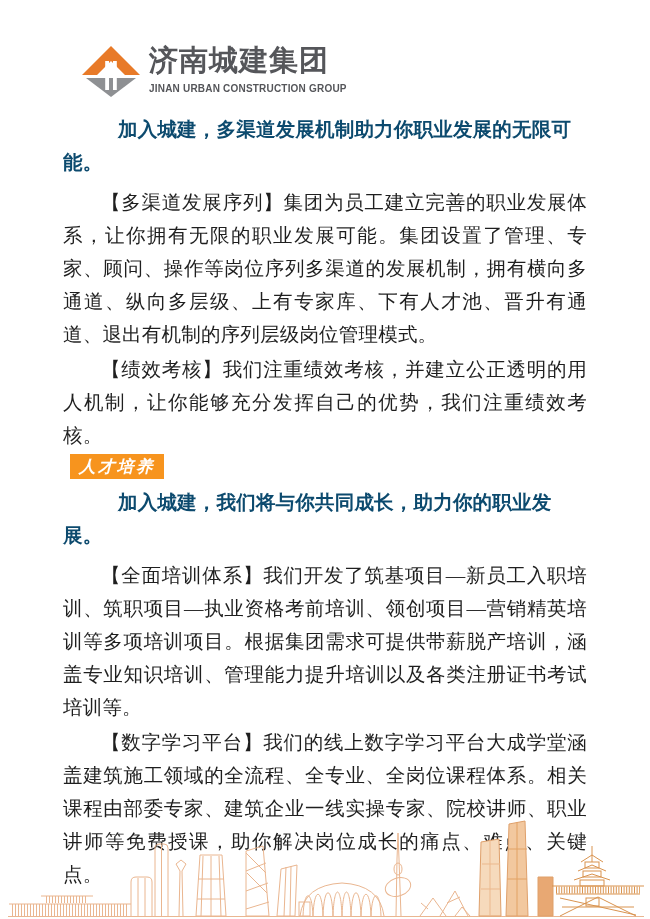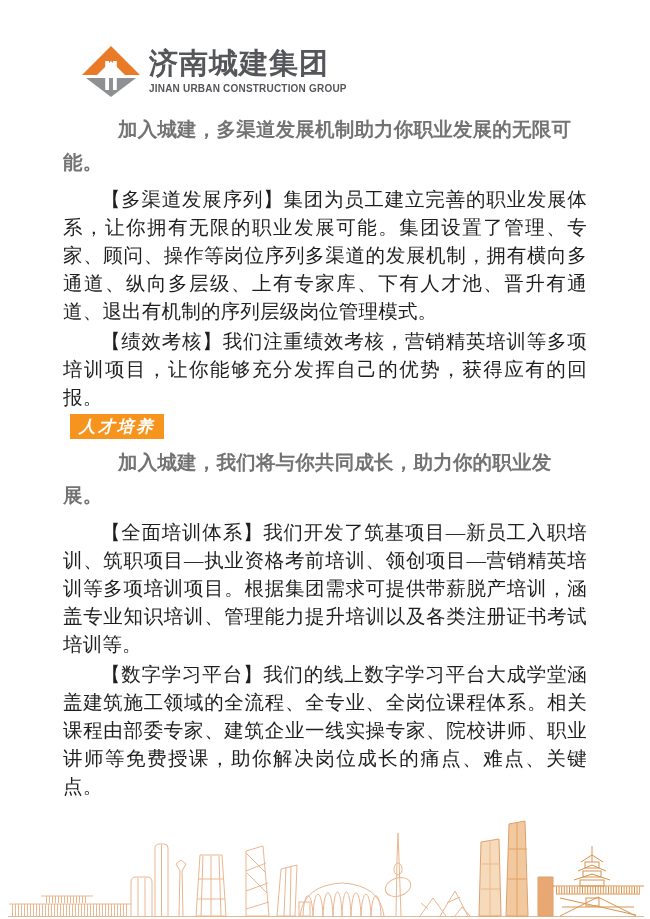--- a/index.html
+++ b/index.html
@@ -6,43 +6,43 @@
   .page{
     position:relative;width:650px;height:919px;background:#ffffff;
     margin:0 auto;overflow:hidden;
     font-family:"Liberation Serif","DejaVu Serif",serif;color:#1f1f1f;
   }
   
   .header{position:absolute;top:44px;left:80px;display:flex;align-items:center;}
   .logo-icon{width:62px;height:53px;flex:0 0 auto;}
   .logo-text{margin-left:7px;display:flex;flex-direction:column;justify-content:center;}
   .logo-zh{
-    font-family:Liberation Serif, serif;font-weight:bold;
+    font-family:Liberation Mono, monospace;font-weight:bold;
     font-size:29px;line-height:32px;color:#55565a;letter-spacing:1px;white-space:nowrap;
   }
   .logo-en{
     font-family:"Liberation Sans","DejaVu Sans",sans-serif;font-weight:bold;
     font-size:10px;line-height:12px;color:#55565a;letter-spacing:0.2px;white-space:nowrap;margin-top:4px;
   }
   
   .content{position:absolute;top:113px;left:63px;width:524px;}
   .tag-row{margin:0 0 7px 7px;}
   .tag-row.gap-top{}
   .tag{
     display:inline-block;background:#F7941E;color:#ffffff;
     font-family:"Liberation Sans","DejaVu Sans",sans-serif;
     font-weight:bold;font-style:italic;font-size:16.5px;line-height:18px;
     padding:3px 9px 4px;letter-spacing:2.5px;
   }
   .headline{
     margin:0 0 7px;font-weight:bold;font-size:19.5px;line-height:33px;
-    text-indent:55px;letter-spacing:0.2px;color:#737373;
+    text-indent:55px;letter-spacing:0.2px;color:#0c4a6e;
   }
   .para{
-    margin:0 0 2px;font-size:19.5px;line-height:28px;text-align:justify;
+    margin:0 0 2px;font-size:19.5px;line-height:33px;text-align:justify;
     text-indent:38px;letter-spacing:0.2px;color:#1f1f1f;
   }
   
   .skyline{position:absolute;left:0;bottom:0;width:650px;height:100px;display:block;}
 </style>
 </head>
 <body>
 
 <div class="page">
 
@@ -60,21 +60,21 @@
     <div class="logo-text">
       <div class="logo-zh">济南城建集团</div>
       <div class="logo-en">JINAN URBAN CONSTRUCTION GROUP</div>
     </div>
   </div>
 
   <div class="content">
 
     <p class="headline">加入城建，多渠道发展机制助力你职业发展的无限可能。</p>
     <p class="para">【多渠道发展序列】集团为员工建立完善的职业发展体系，让你拥有无限的职业发展可能。集团设置了管理、专家、顾问、操作等岗位序列多渠道的发展机制，拥有横向多通道、纵向多层级、上有专家库、下有人才池、晋升有通道、退出有机制的序列层级岗位管理模式。</p>
-    <p class="para">【绩效考核】我们注重绩效考核，营销精英培训等多项培训项目，让你能够充分发挥自己的优势，获得应有的回报。</p>
+    <p class="para">【绩效考核】我们注重绩效考核，并建立公正透明的用人机制，让你能够充分发挥自己的优势，我们注重绩效考核。</p>
 
     <div class="tag-row gap-top">
       <span class="tag">人才培养</span>
     </div>
     <p class="headline">加入城建，我们将与你共同成长，助力你的职业发展。</p>
     <p class="para">【全面培训体系】我们开发了筑基项目—新员工入职培训、筑职项目—执业资格考前培训、领创项目—营销精英培训等多项培训项目。根据集团需求可提供带薪脱产培训，涵盖专业知识培训、管理能力提升培训以及各类注册证书考试培训等。</p>
     <p class="para">【数字学习平台】我们的线上数字学习平台大成学堂涵盖建筑施工领域的全流程、全专业、全岗位课程体系。相关课程由部委专家、建筑企业一线实操专家、院校讲师、职业讲师等免费授课，助你解决岗位成长的痛点、难点、关键点。</p>
 
   </div>
 

